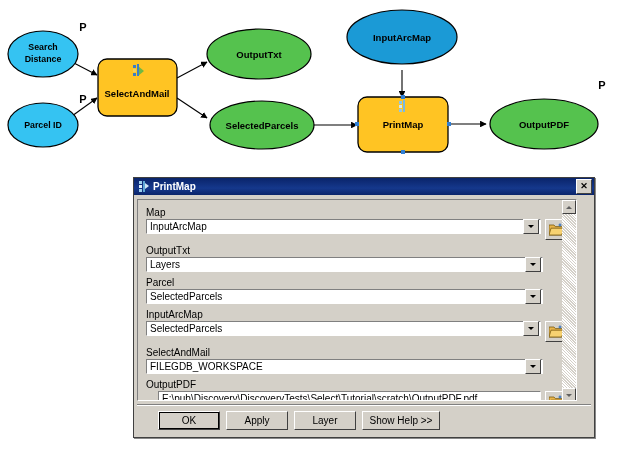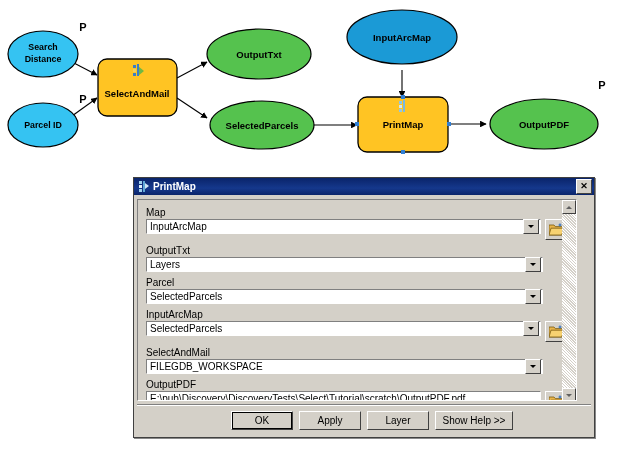--- a/index.html
+++ b/index.html
@@ -148,20 +148,21 @@
     background: #ffffff;
     border: 1px solid;
     border-color: #808080 #ffffff #ffffff #808080;
     font-size: 10px;
     color: #000000;
     padding-left: 3px;
     line-height: 13px;
     box-sizing: border-box;
     white-space: nowrap;
     overflow: hidden;
+    margin-left: 12px;
   }
 
   
   #vscroll {
     position: absolute;
     right: 0; top: 0;
     width: 14px; height: 202px;
     background: #d4d0c8;
     box-sizing: border-box;
   }
@@ -193,21 +194,21 @@
     width: 0; height: 0;
     border-left: 3px solid transparent;
     border-right: 3px solid transparent;
     border-top: 3px solid #606060;
   }
 
   #btn-row {
     position: absolute;
     left: 0; bottom: 7px;
     width: 456px;
-    display: flex; justify-content: center;
+    display: flex; justify-content: flex-start;
     gap: 6px;
     padding-right: 4px;
     box-sizing: border-box;
     padding-left: 24px;
   }
   .dlg-btn {
     height: 19px;
     min-width: 62px;
     background: #d4d0c8;
     border: 1px solid;

